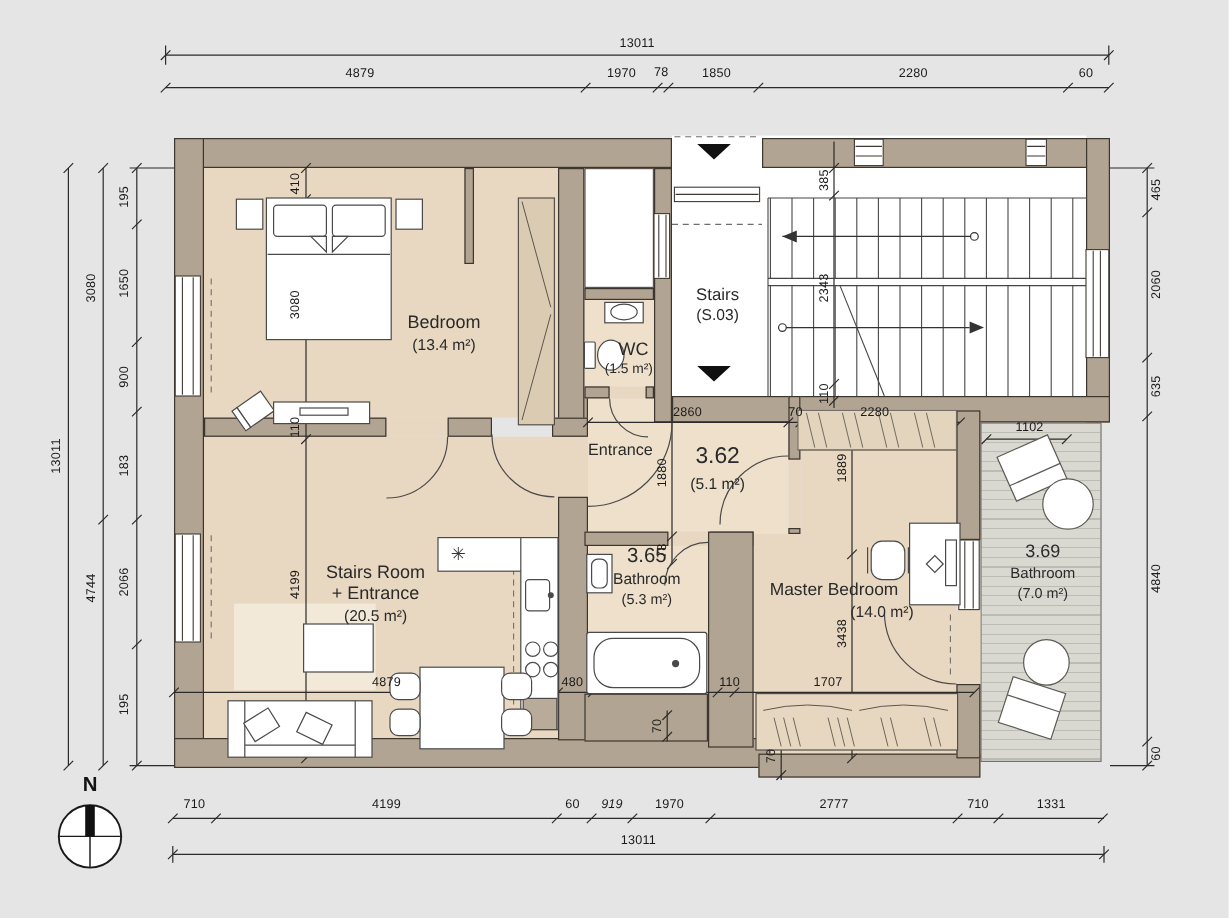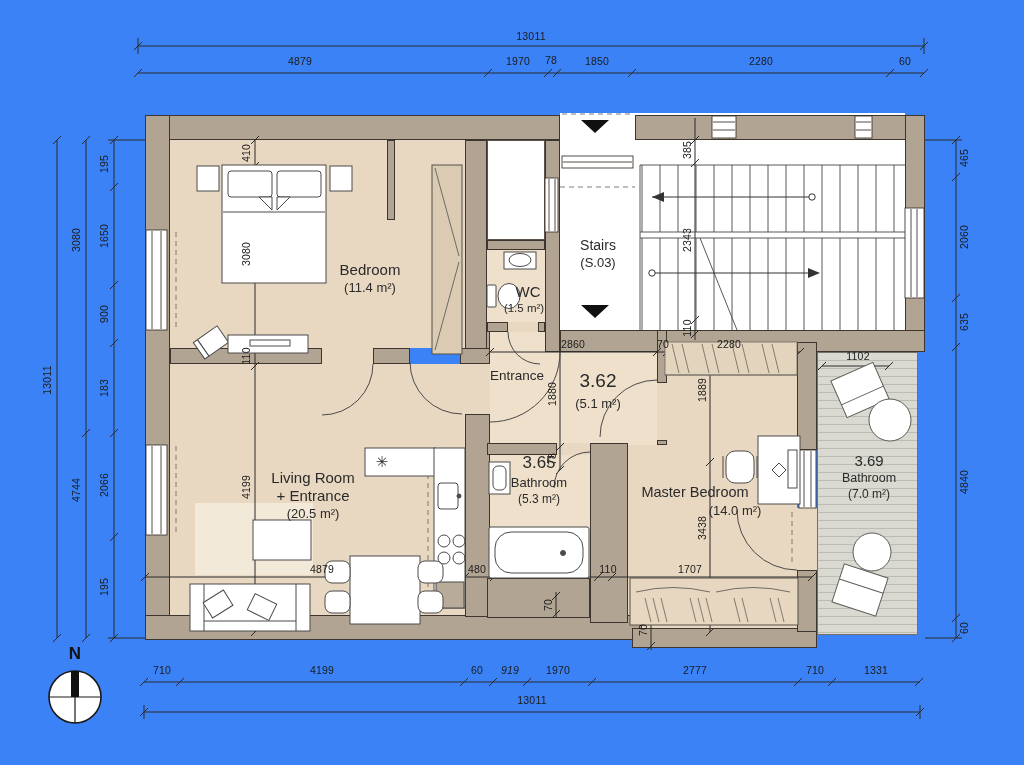--- a/index.html
+++ b/index.html
@@ -1,16 +1,16 @@
 <!DOCTYPE html>
 <html style="--wall: #b2a493; --floor: #e9d8c1; --floor2: #eee0cb; --terrace: #d9d9d2; --line: #3c362f;"><head>
 <meta charset="utf-8">
 <style>
   html,body{margin:0;padding:0;background:#ffffff;}
-  #plan{position:relative;width:1024px;height:765px;background:#3b82f6;overflow:hidden;
+  #plan{position:relative;width:1024px;height:765px;background:#e5e5e5;overflow:hidden;
         font-family:"Liberation Sans",sans-serif;}
   .floor{position:absolute;background:var(--floor);z-index:1;}
   .floor2{position:absolute;background:var(--floor2);z-index:1;}
   .openfill{position:absolute;background:var(--floor);z-index:2;}
   .whitefloor{position:absolute;background:#ffffff;z-index:1;}
   .rug{position:absolute;background:#f2e9d8;z-index:2;}
   .wall{position:absolute;background:var(--wall);border:1px solid #3c362f;box-sizing:border-box;z-index:10;}
   .terrace-deck{position:absolute;z-index:1;border:1px solid #72726b;box-sizing:border-box;
      background:repeating-linear-gradient(180deg, var(--terrace) 0px, var(--terrace) 7px, #bcbcb3 7px, #bcbcb3 8px);}
   svg.overlay{position:absolute;left:0;top:0;z-index:20;}
@@ -343,22 +343,22 @@
   <div class="dim v" style="left:702px;top:390px;">1889</div>
   <div class="dim v" style="left:702px;top:528px;">3438</div>
   <div class="dim v" style="left:643px;top:630px;">70</div>
   <div class="dim v" style="left:548px;top:605px;">70</div>
   <div class="dim v" style="left:687px;top:150px;">385</div>
   <div class="dim v" style="left:687px;top:240px;">2343</div>
   <div class="dim v" style="left:687px;top:328px;">110</div>
   <div class="dim" style="left:858px;top:356px;">1102</div>
 
   <div class="rlabel" style="left:370px;top:269px;font-size:15px;">Bedroom</div>
-  <div class="rlabel" style="left:370px;top:287px;font-size:13px;">(11.4 m²)</div>
-  <div class="rlabel" style="left:313px;top:477px;font-size:15px;">Living Room</div>
+  <div class="rlabel" style="left:370px;top:287px;font-size:13px;">(13.4 m²)</div>
+  <div class="rlabel" style="left:313px;top:477px;font-size:15px;">Stairs Room</div>
   <div class="rlabel" style="left:313px;top:495px;font-size:15px;">+ Entrance</div>
   <div class="rlabel" style="left:313px;top:513px;font-size:13px;">(20.5 m²)</div>
   <div class="rlabel" style="left:528px;top:291px;font-size:15px;">WC</div>
   <div class="rlabel" style="left:524px;top:308px;font-size:11.5px;">(1.5 m²)</div>
   <div class="rlabel" style="left:598px;top:245px;font-size:14px;">Stairs</div>
   <div class="rlabel" style="left:598px;top:262px;font-size:13px;">(S.03)</div>
   <div class="rlabel" style="left:517px;top:375px;font-size:13.5px;">Entrance</div>
   <div class="rlabel" style="left:598px;top:381px;font-size:19px;">3.62</div>
   <div class="rlabel" style="left:598px;top:403px;font-size:13px;">(5.1 m²)</div>
   <div class="rlabel" style="left:539px;top:463px;font-size:17px;">3.65</div>

